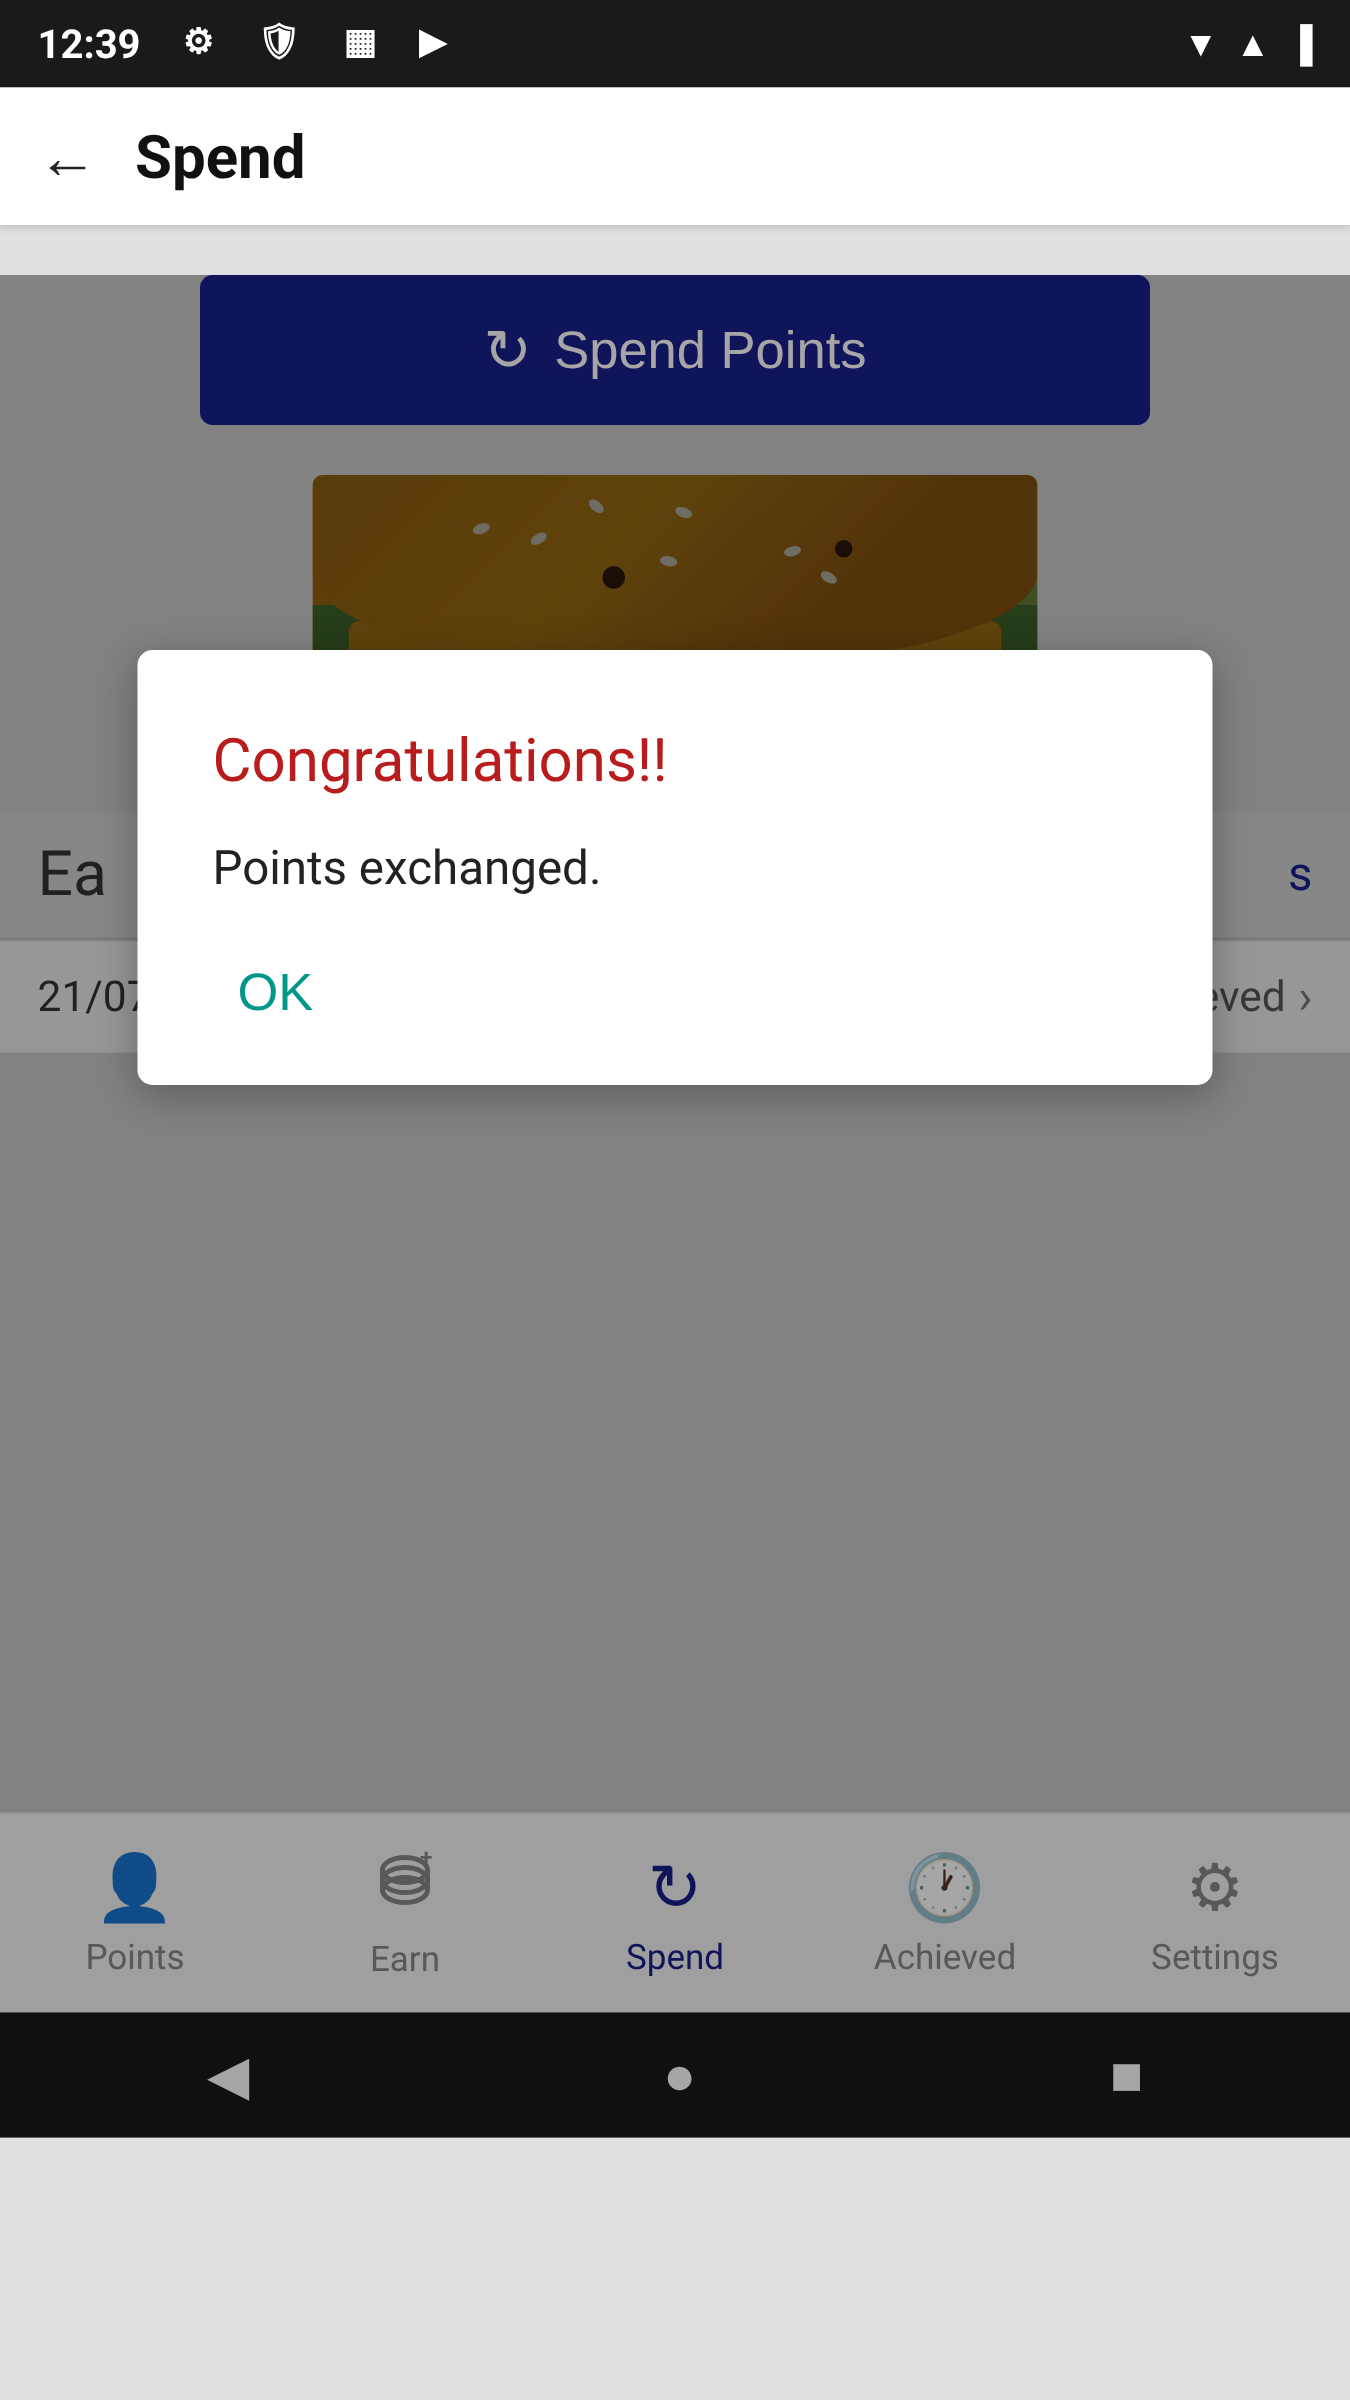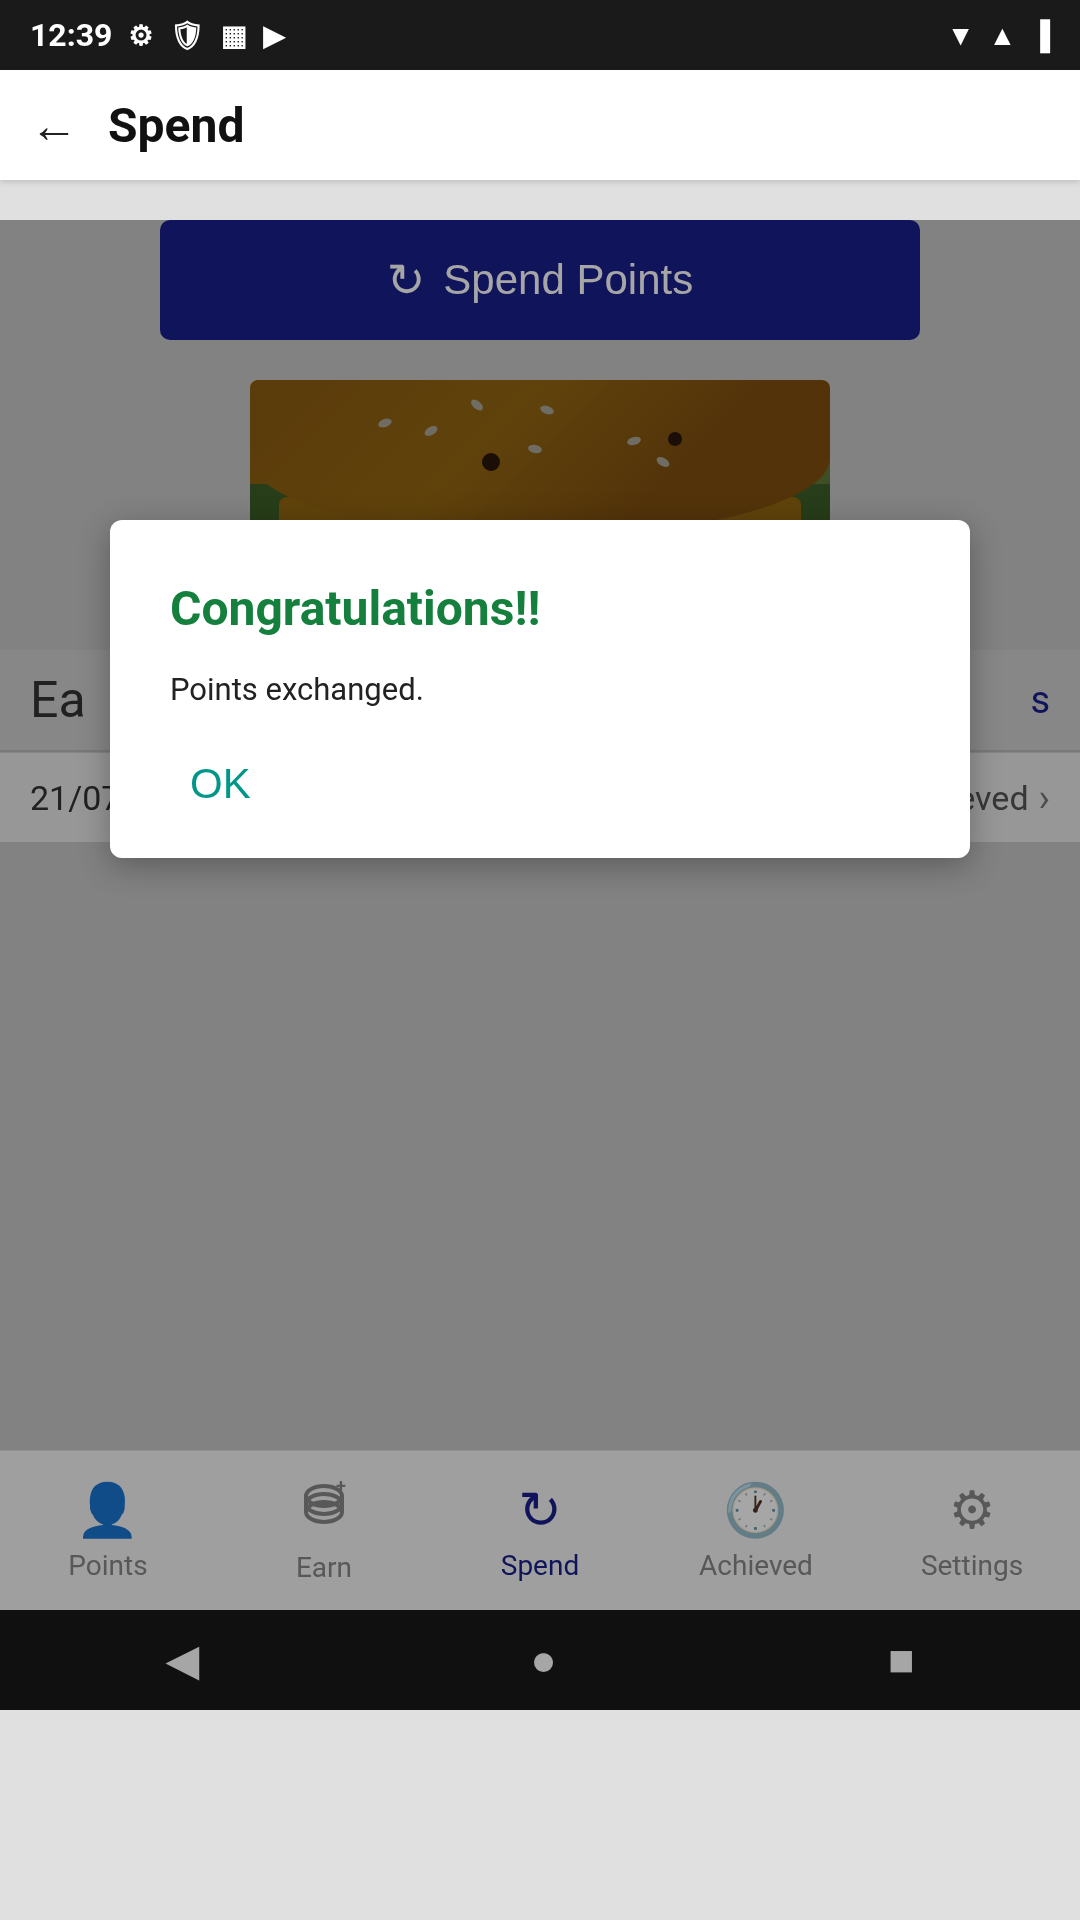--- a/index.html
+++ b/index.html
@@ -23,22 +23,22 @@
       align-items: center;
       justify-content: space-between;
       padding: 0 30px;
       color: white;
       font-size: 32px;
       font-weight: bold;
     }
 
     .status-bar-left {
       display: flex;
-      align-items: center;
-      gap: 16px;
+      align-items: flex-start;
+      gap: 34px;
     }
 
     .status-bar-right {
       display: flex;
       align-items: center;
       gap: 14px;
     }
 
     .status-icon {
       font-size: 28px;
@@ -174,27 +174,27 @@
     .dialog {
       width: 860px;
       background: #ffffff;
       border-radius: 12px;
       padding: 60px 60px 40px 60px;
       box-shadow: 0 8px 32px rgba(0,0,0,0.3);
     }
 
     .dialog-title {
       font-size: 48px;
-      font-weight: bold;
-      color: #15803d;
+      font-weight: normal;
+      color: #b91c1c;
       margin-bottom: 30px;
     }
 
     .dialog-body {
-      font-size: 31px;
+      font-size: 38px;
       color: #222;
       line-height: 1.5;
       margin-bottom: 36px;
     }
 
     .dialog-body p {
       margin-bottom: 20px;
     }
 
     .dialog-actions {

